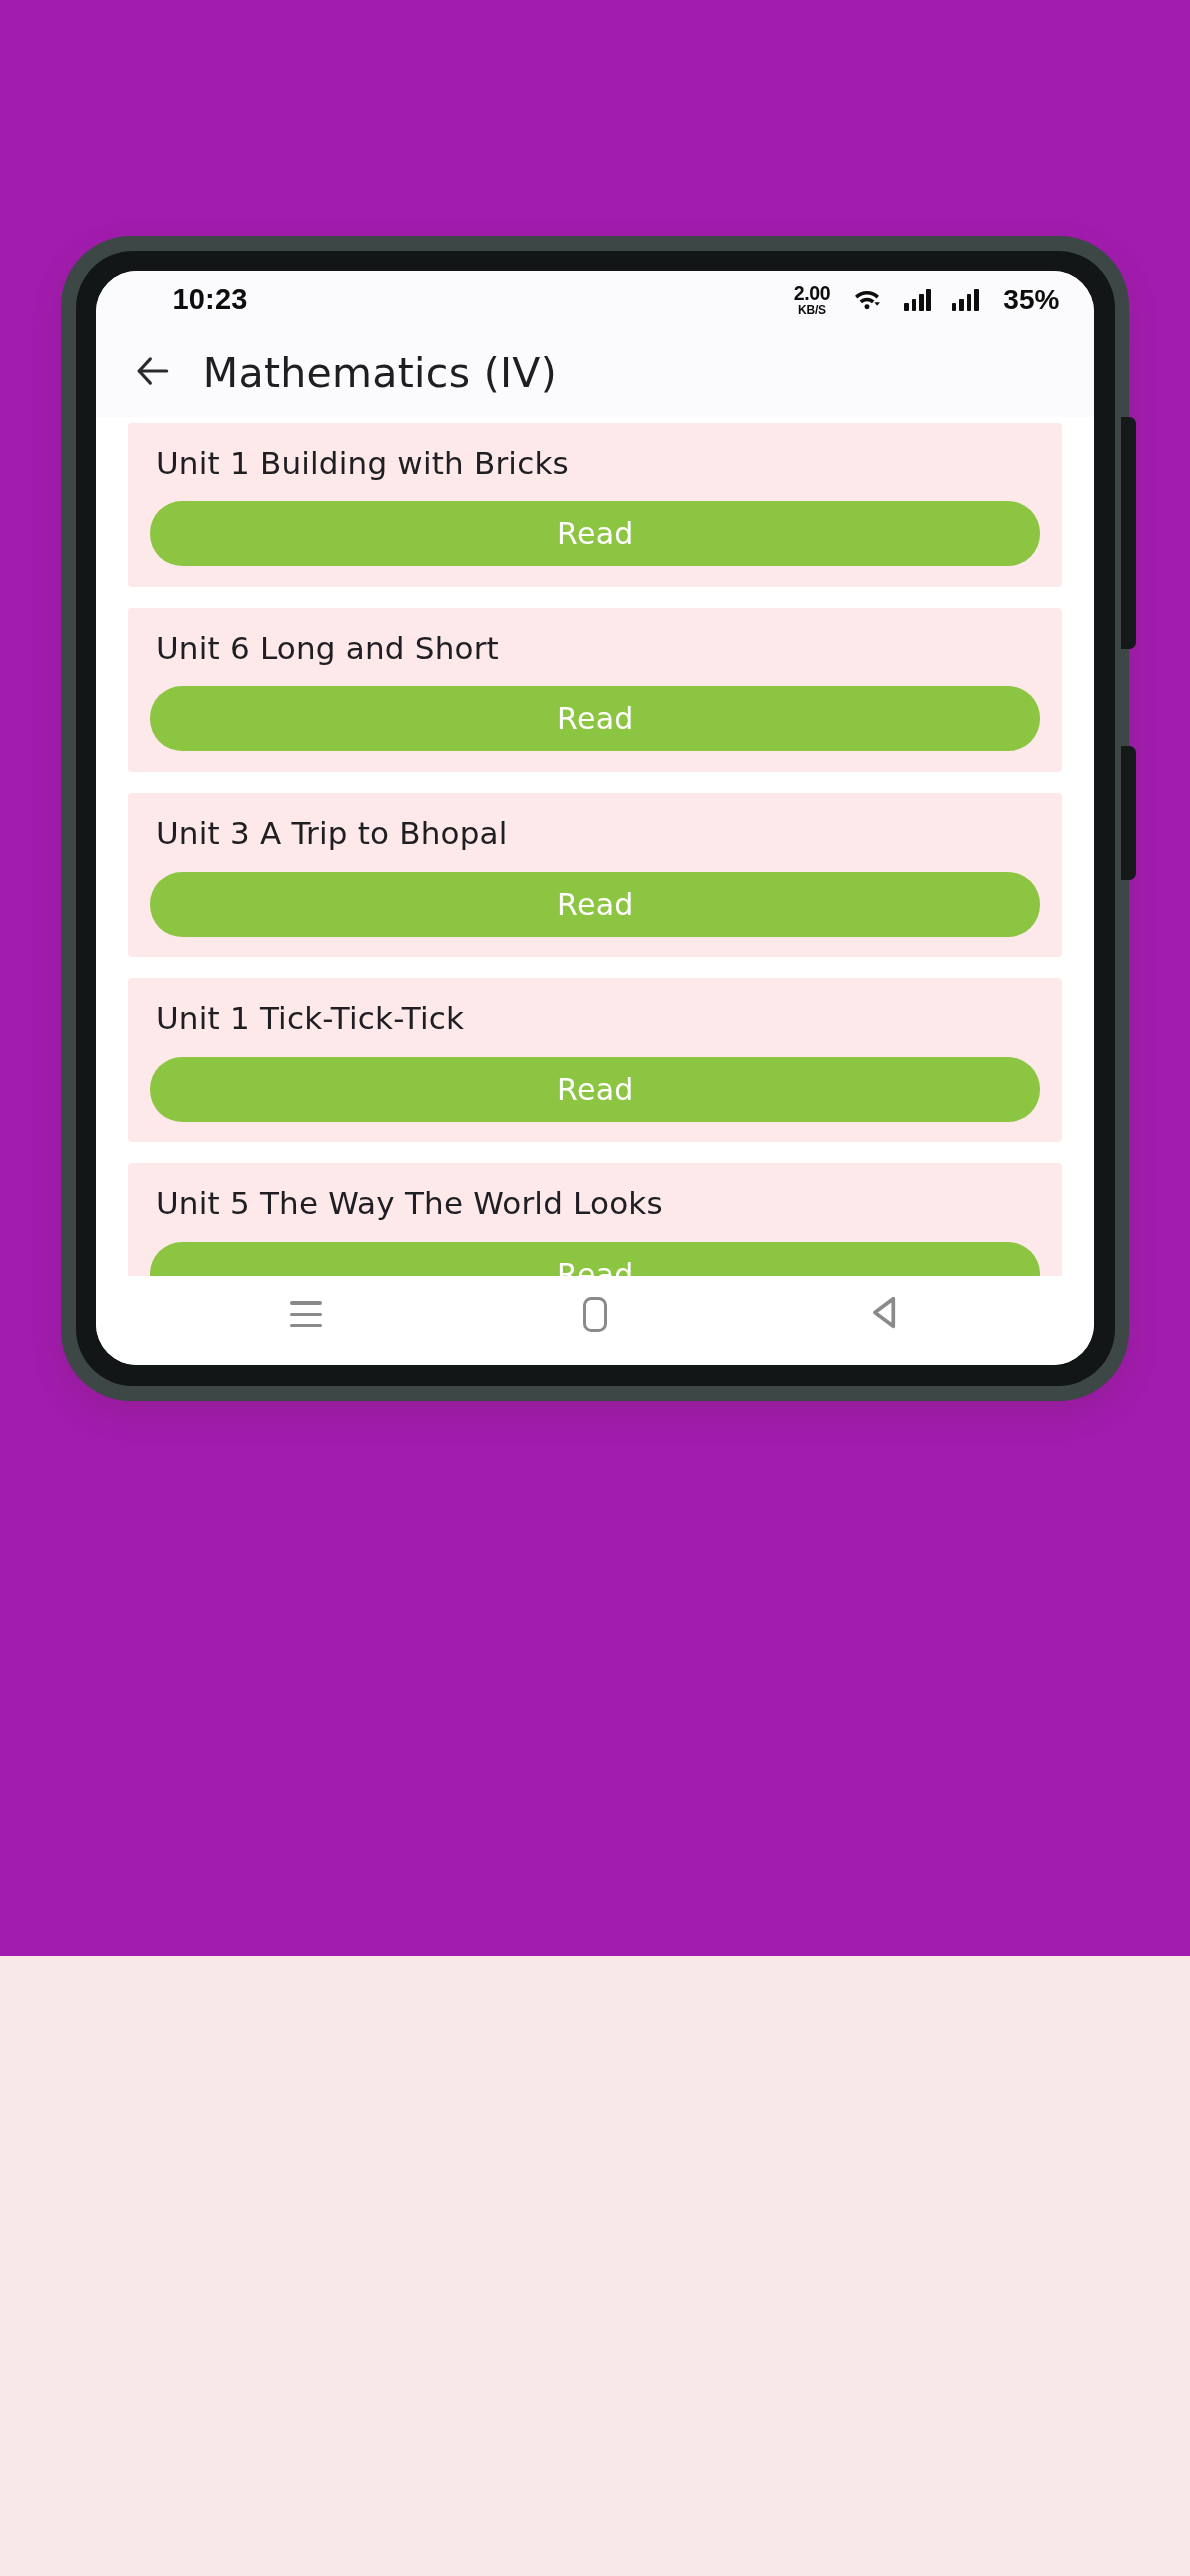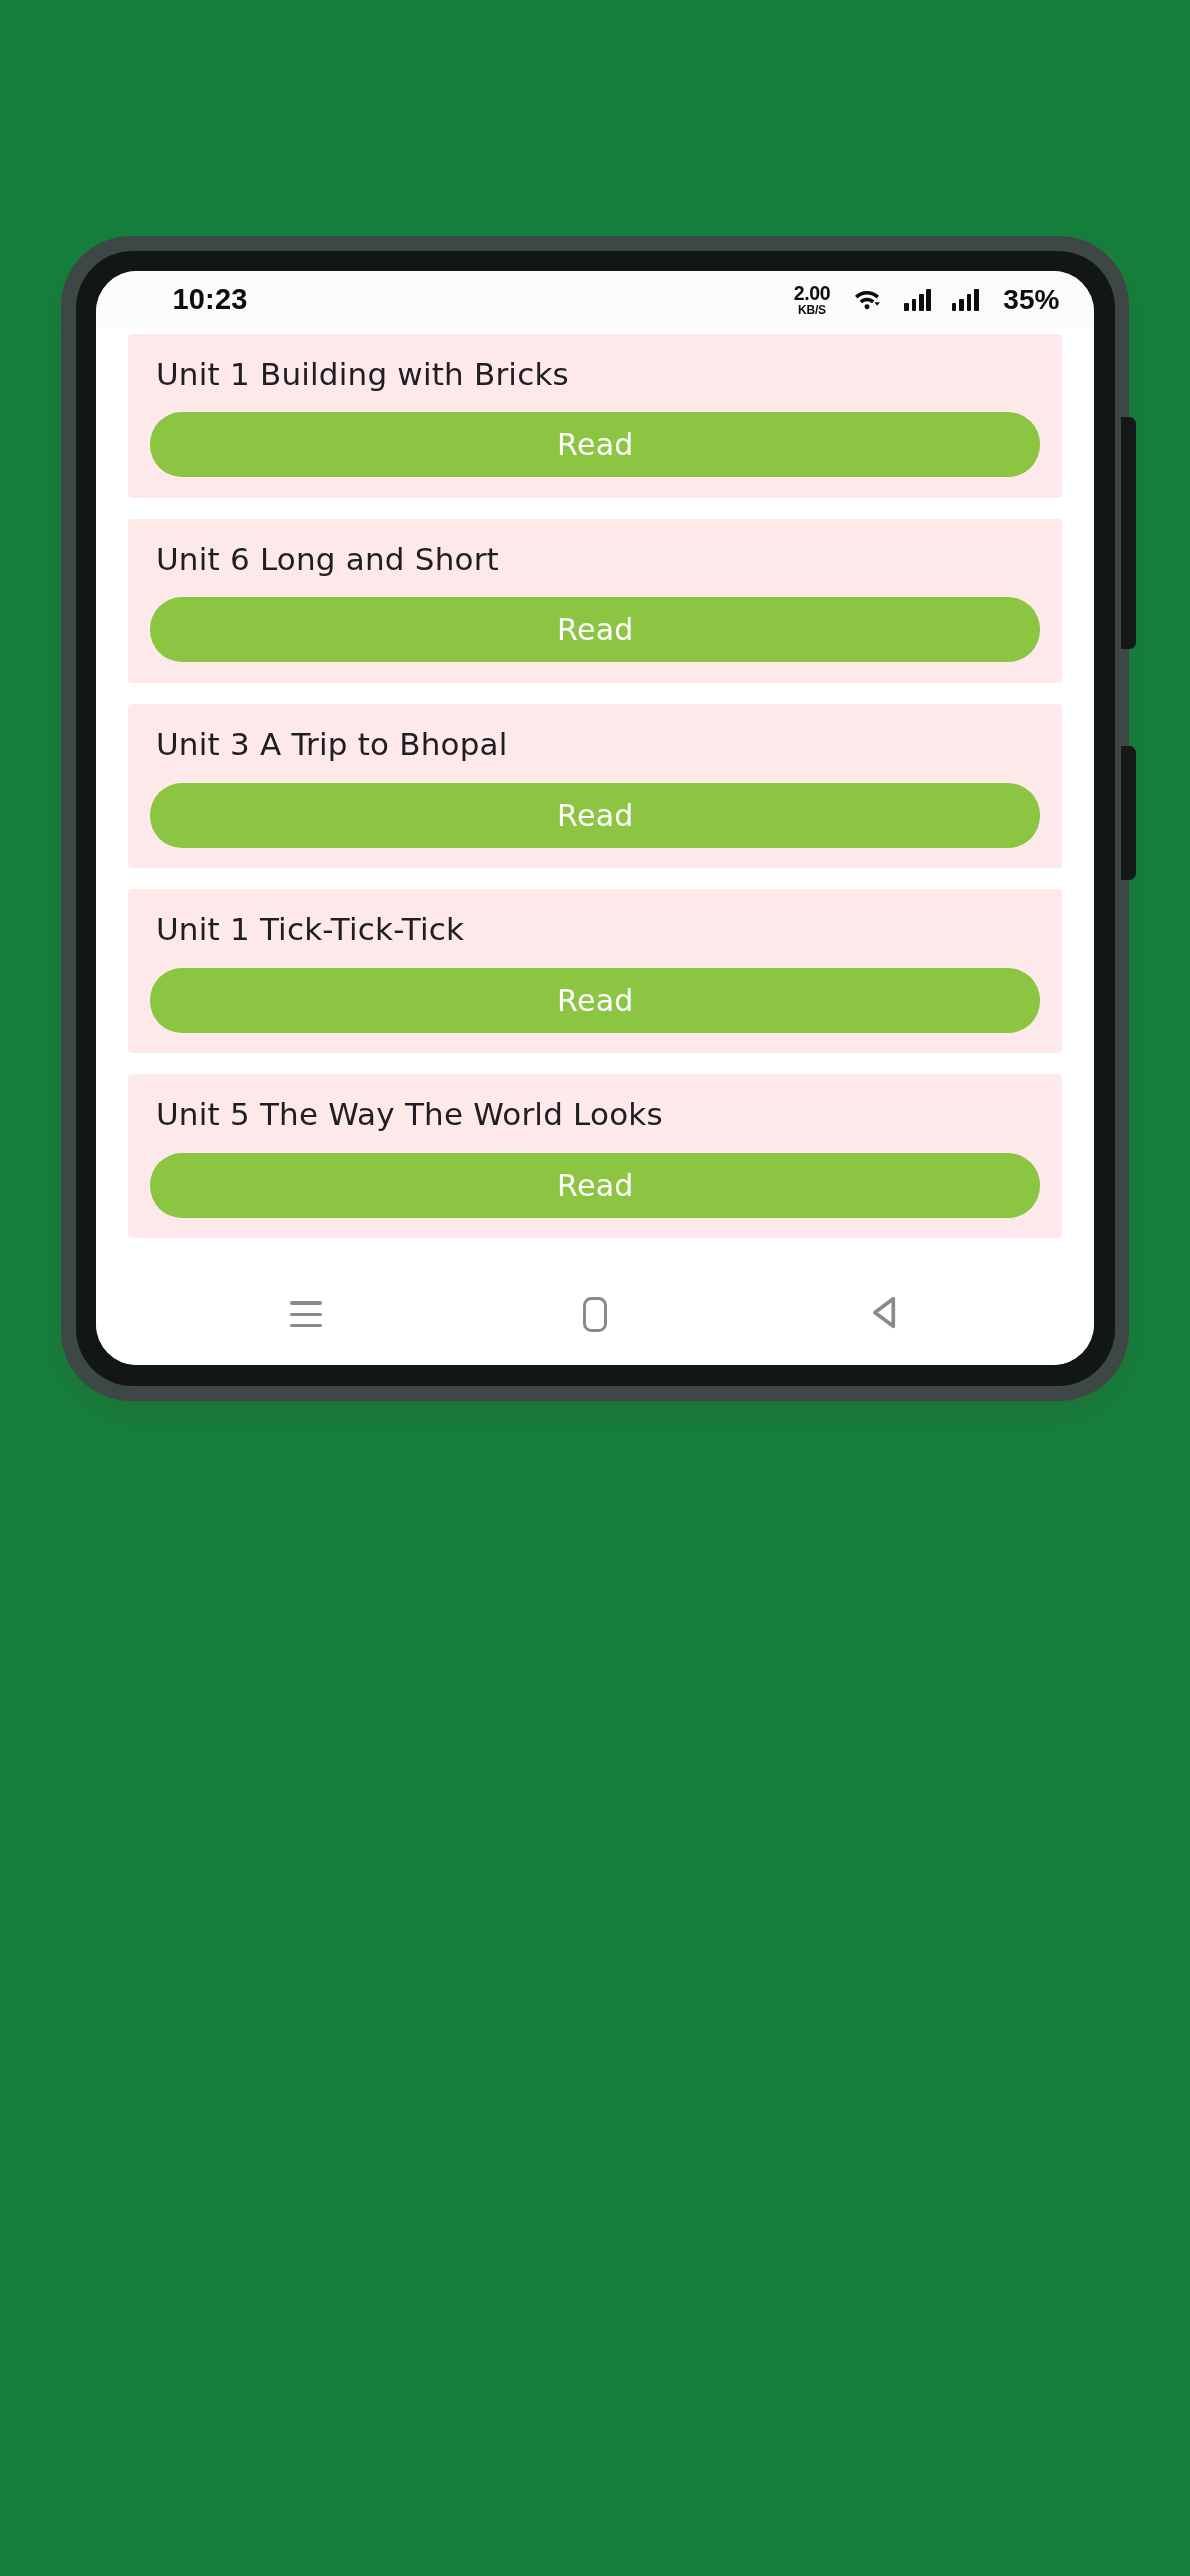--- a/index.html
+++ b/index.html
@@ -7,22 +7,22 @@
   html, body {
     width:1191px; height:2576px;
     background:#F8E8E7;
     font-family:"Liberation Sans", sans-serif;
     overflow:hidden;
   }
 
   
   #page {
     position:relative;
-    width:1191px; height:2576px;
-    background:#15803d;
+    width:1191px; height:1956px;
+    background:#a21caf;
     padding-left:12px;
   }
 
   #phone-frame {
     position:absolute;
     left:61px; top:236px;
     width:1068px; height:1165px;
     background:#3D4746;
     border-radius:70px;
     box-shadow:0 13px 32px rgba(80,40,40,.16);
@@ -230,20 +230,31 @@
               <i></i>
                 <i></i>
                 <i></i>
                 <i></i>
             </span>
 
             <div id="battery-pct">35%</div>
           </div>
         </div>
 
+        <div id="app-header">
+          <div id="back-button">
+            <span>
+              <svg width="41" height="32" viewBox="0 0 44 34">
+                <path d="M16.5 4 L4.5 17 L16.5 30" fill="none" stroke="#2B2A2E" stroke-width="3.4" stroke-linecap="round" stroke-linejoin="round"></path>
+                <line x1="4.5" y1="17" x2="34" y2="17" stroke="#2B2A2E" stroke-width="3.4" stroke-linecap="round"></line>
+              </svg>
+            </span>
+          </div>
+          <div id="page-title">Mathematics (IV)</div>
+        </div>
 
         <div id="unit-list">
             <div class="unit-card">
               <div class="unit-title">Unit 1  Building with Bricks</div>
               <button class="read-button">Read</button>
             </div>
             <div class="unit-card">
               <div class="unit-title">Unit 6  Long and Short</div>
               <button class="read-button">Read</button>
             </div>

